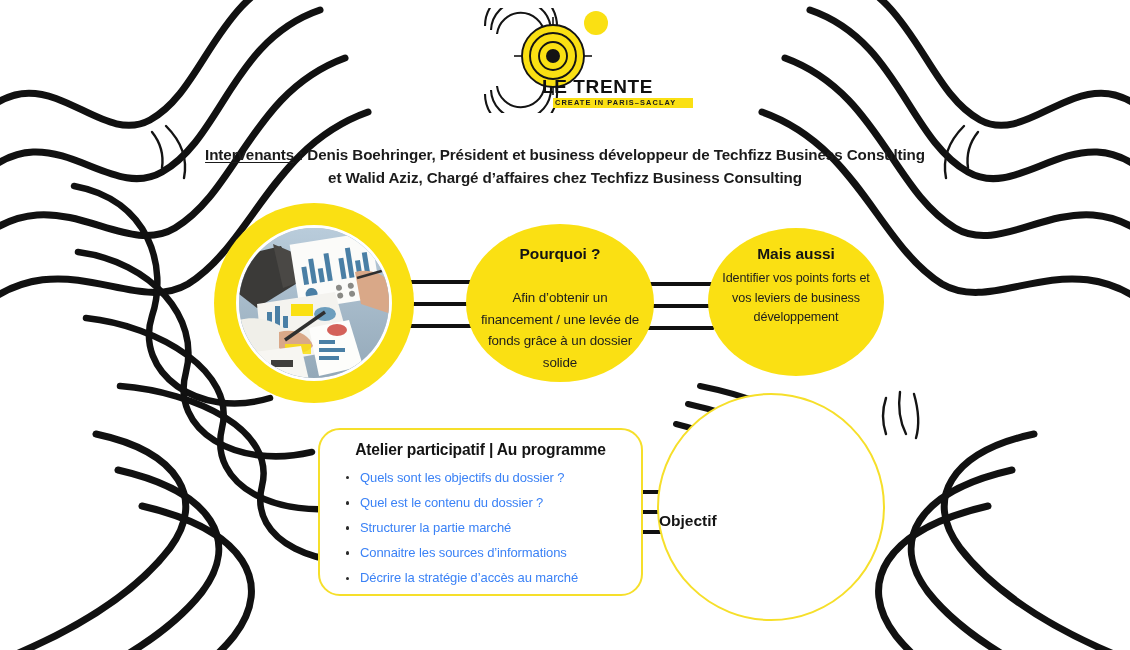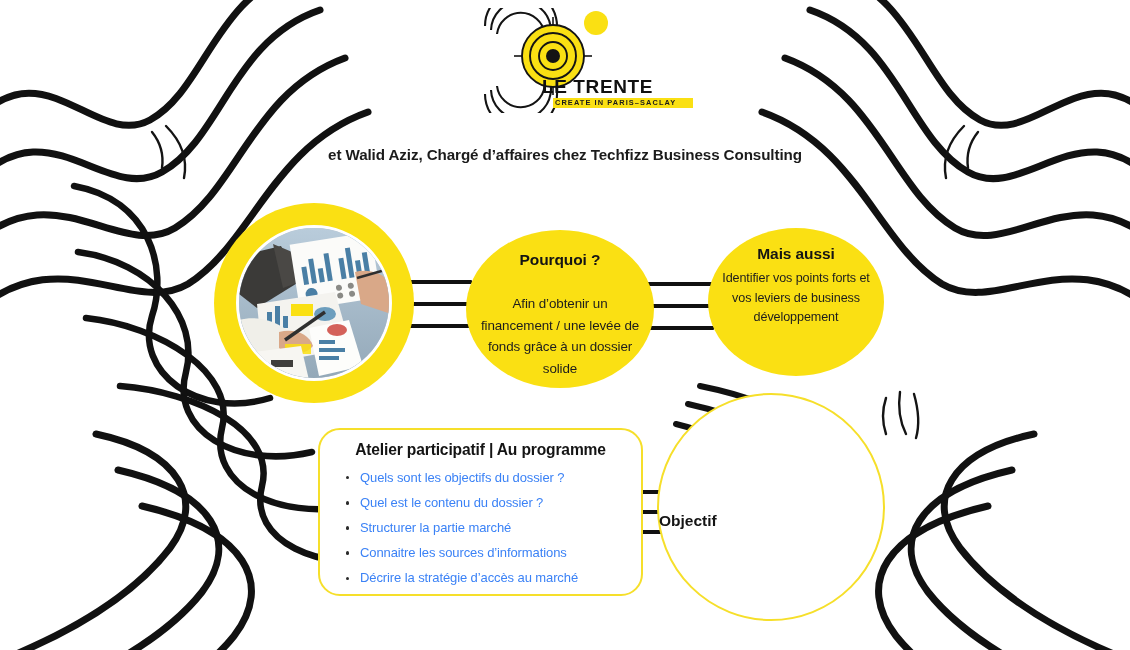--- a/index.html
+++ b/index.html
@@ -34,21 +34,21 @@
     overflow:hidden;border:3px solid #fff;box-sizing:border-box;background:#b9c6d2;}
   #photo-inner svg{display:block;}
 
   
   .node-circle{position:absolute;border-radius:50%;background:#FAE013;display:flex;
     flex-direction:column;align-items:center;justify-content:flex-start;box-sizing:border-box;}
   .node-circle .n-title{font-size:15.5px;font-weight:700;color:#141414;letter-spacing:-0.1px;}
   .node-circle .n-body{font-size:13.4px;color:#1d1d1d;line-height:1.62;text-align:center;
     letter-spacing:-0.1px;}
 
-  #node-pourquoi{left:466px;top:230px;width:188px;height:158px;padding-top:21px;}
+  #node-pourquoi{left:466px;top:224px;width:188px;height:158px;padding-top:21px;}
   #node-pourquoi .n-body{margin-top:24px;width:168px;}
 
   #node-maisaussi{left:708px;top:228px;width:176px;height:148px;padding-top:17px;}
   #node-maisaussi .n-body{margin-top:6px;width:160px;font-size:12.6px;line-height:1.56;}
 
   
   #node-objectif{position:absolute;left:657px;top:393px;width:228px;height:228px;border-radius:50%;
     border:2.4px solid #F6DF2A;background:#fff;box-sizing:border-box;
     display:flex;align-items:center;padding-top:27px;}
   #node-objectif .n-title{font-size:15.5px;font-weight:700;color:#141414;}
@@ -138,20 +138,23 @@
         <line x1="101" y1="48" x2="109" y2="48"></line>
       </g>
 
       <circle cx="113" cy="15" r="12" fill="#FAE013"></circle>
     </svg>
     <div class="logo-word">LE TRENTE</div>
     <div class="logo-tag">CREATE IN PARIS–SACLAY</div>
   </div>
 
   <div id="speakers">
+    <div>
+      <span class="u">Intervenants</span><span> : </span><span>Denis Boehringer, Président et business développeur de Techfizz Business Consulting</span>
+    </div>
     <div>et Walid Aziz, Chargé d’affaires chez Techfizz Business Consulting</div>
   </div>
 
   <div class="conn" style="left:398px;top:280px;width:74px;height:48px;">
     <i></i>
       <i></i>
       <i></i>
   </div>
   <div class="conn" style="left:646px;top:282px;width:68px;height:48px;">
     <i></i>

